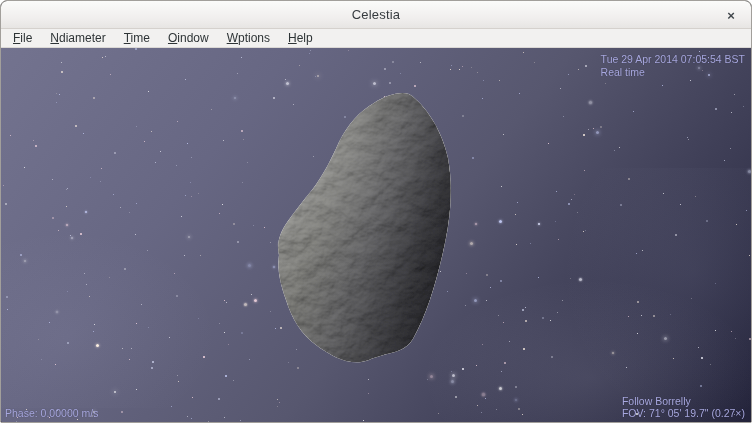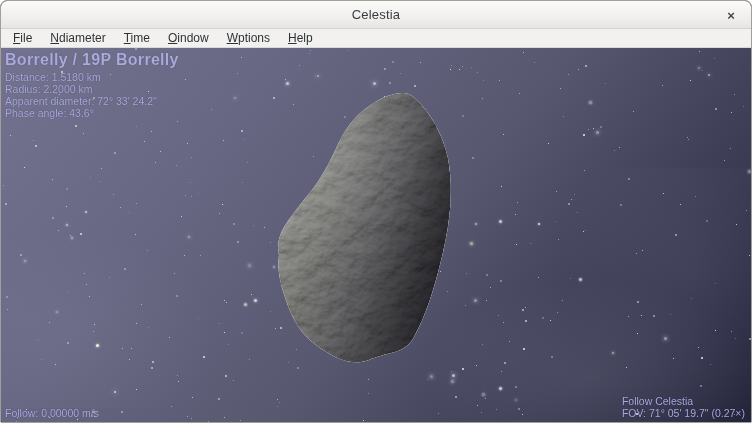--- a/index.html
+++ b/index.html
@@ -496,31 +496,26 @@
         </filter>
       </defs>
       <g filter="url(#rockTex)">
         <path d="M 408 46 C 424 56 441 82 447 110 C 453 142 449 176 441 209 C 434 238 426 266 412 291 C 403 306 386 304 368 312 C 350 319 331 309 315 297 C 300 286 291 271 285 252 C 279 235 276 221 278 207 C 275 196 279 184 287 173 C 294 163 302 153 311 142 C 321 129 330 112 338 94 C 347 76 359 63 373 55 C 384 48 398 43 408 46 Z" fill="url(#bodyGrad)"></path>
       </g>
       <g clip-path="url(#bodyClip)">
         <ellipse cx="340" cy="150" rx="120" ry="130" fill="url(#hiGrad)"></ellipse>
       </g>
     </svg>
 
-    <div class="hud hud-topleft">
-      <div class="hud-title">Borrelly / 19P Borrelly</div>
-      <div class="hud-line">Distance: 1.5180 km</div>
-      <div class="hud-line">Radius: 2.2000 km</div>
-      <div class="hud-line">Apparent diameter: 72° 33' 24.2"</div>
-      <div class="hud-line">Phase angle: 43.6°</div>
+
+    <div class="hud hud-topright">
+      <div>Tue 29 Apr 2014 07:05:54 BST</div>
+      <div>Real time</div>
     </div>
 
-    <div class="hud hud-topright">
-    </div>
-
-    <div class="hud hud-bottomleft">Follow: 0.00000 m/s</div>
+    <div class="hud hud-bottomleft">Phase: 0.00000 m/s</div>
 
     <div class="hud hud-bottomright">
-      <div>Follow Celestia</div>
+      <div>Follow Borrelly</div>
       <div>FOV: 71° 05' 19.7" (0.27×)</div>
     </div>
   </div>
 </div>
 
 </body></html>

